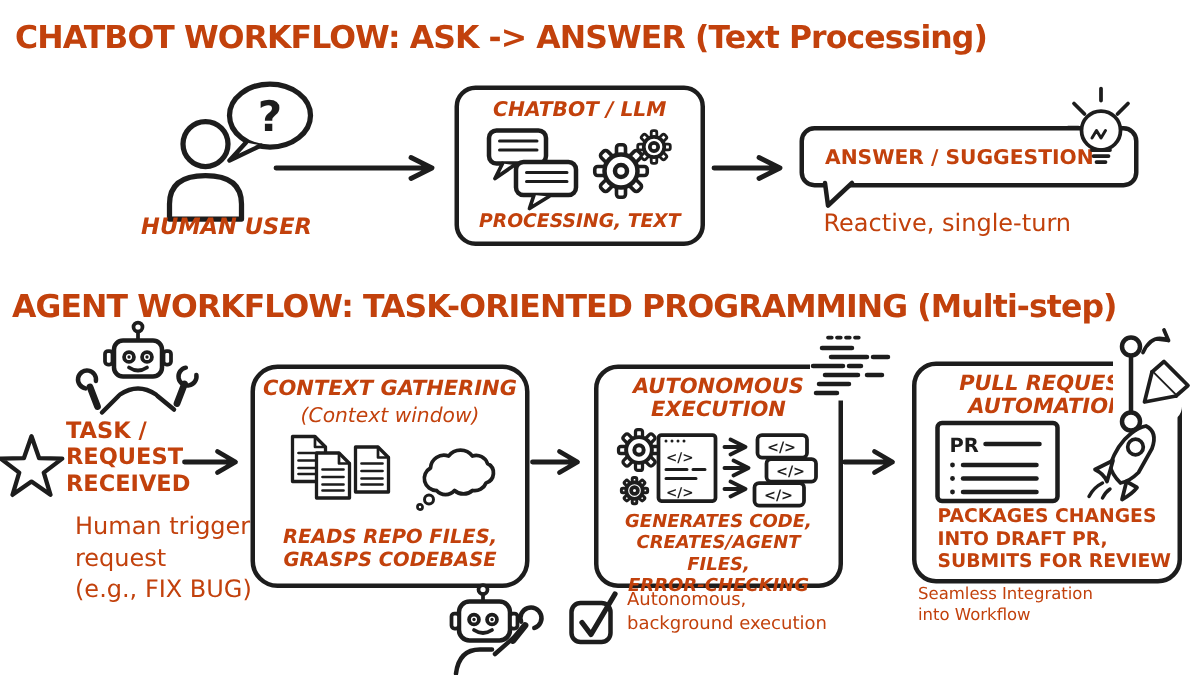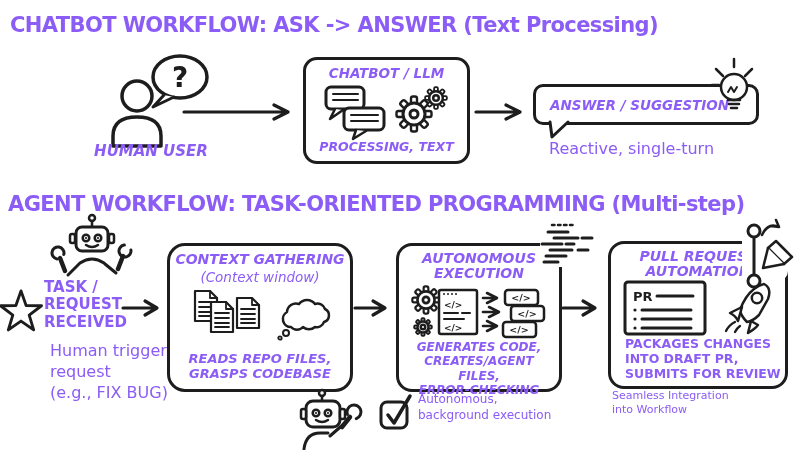--- a/index.html
+++ b/index.html
@@ -1,17 +1,17 @@
 <!DOCTYPE html>
 <html><head>
 <meta charset="utf-8">
 <style>
   html,body{margin:0;padding:0;background:#fff;}
   .stage{position:relative;width:800px;height:450px;background:#ffffff;overflow:hidden;
-         font-family:"DejaVu Sans",sans-serif;color:#8b5cf6;}
+         font-family:"DejaVu Sans",sans-serif;color:#c2410c;}
   .abs{position:absolute;}
   .ttl{font-weight:bold;font-size:21px;letter-spacing:-0.6px;white-space:nowrap;}
   .pre{white-space:pre-line;}
   .bold{font-weight:bold;}
   .ctr{text-align:center;font-style:italic;}
   .box{border:3.5px solid #1d1d1d;border-radius:16px;background:#fff;box-sizing:border-box;
        display:flex;flex-direction:column;align-items:center;justify-content:space-between;}
   .iconrow{display:flex;align-items:center;}
   svg{display:block;overflow:visible;}
   .ink{stroke:#1d1d1d;fill:none;stroke-linecap:round;stroke-linejoin:round;}
@@ -83,21 +83,21 @@
       </svg>
     </div>
     <div class="bold ctr" style="font-size:12.5px;">PROCESSING, TEXT</div>
   </div>
 
   <svg class="abs" style="left:474px;top:103px;" width="58" height="18" viewBox="0 0 58 18">
     <path class="ink" d="M2,9 H44 M32,2 L46,9 L32,16" stroke-width="3.2"></path>
   </svg>
 
   <div class="abs" style="left:533px;top:84px;width:226px;height:41px;border:3px solid #1d1d1d;border-radius:10px;
-              box-sizing:border-box;display:flex;align-items:center;padding-left:14px;font-size:13.5px;font-weight:bold;background:#fff;font-style:italic;">
+              box-sizing:border-box;display:flex;align-items:center;padding-left:14px;font-size:13.5px;font-weight:bold;background:#fff;">
     <span>ANSWER / SUGGESTION</span>
   </div>
   <svg class="abs" style="left:546px;top:121px;" width="28" height="18" viewBox="0 0 28 18">
     <path class="inkf" d="M22,1 L6,16 L4,1" stroke-width="3"></path>
   </svg>
   <svg class="abs" style="left:704px;top:55px;" width="58" height="64" viewBox="0 0 58 64">
     <path class="ink" d="M12,14 L19,21 M30,4 V12 M48,14 L41,21 M8,30 H15" stroke-width="2.5"></path>
     <circle class="inkf" cx="30" cy="32" r="13" stroke-width="2.5"></circle>
     <path class="ink" d="M24,37 l3,-5 3,5 3,-5" stroke-width="2"></path>
     <path class="ink" d="M24,45 h12 M25,49 h10 M27,53 h6" stroke-width="2.5"></path>

